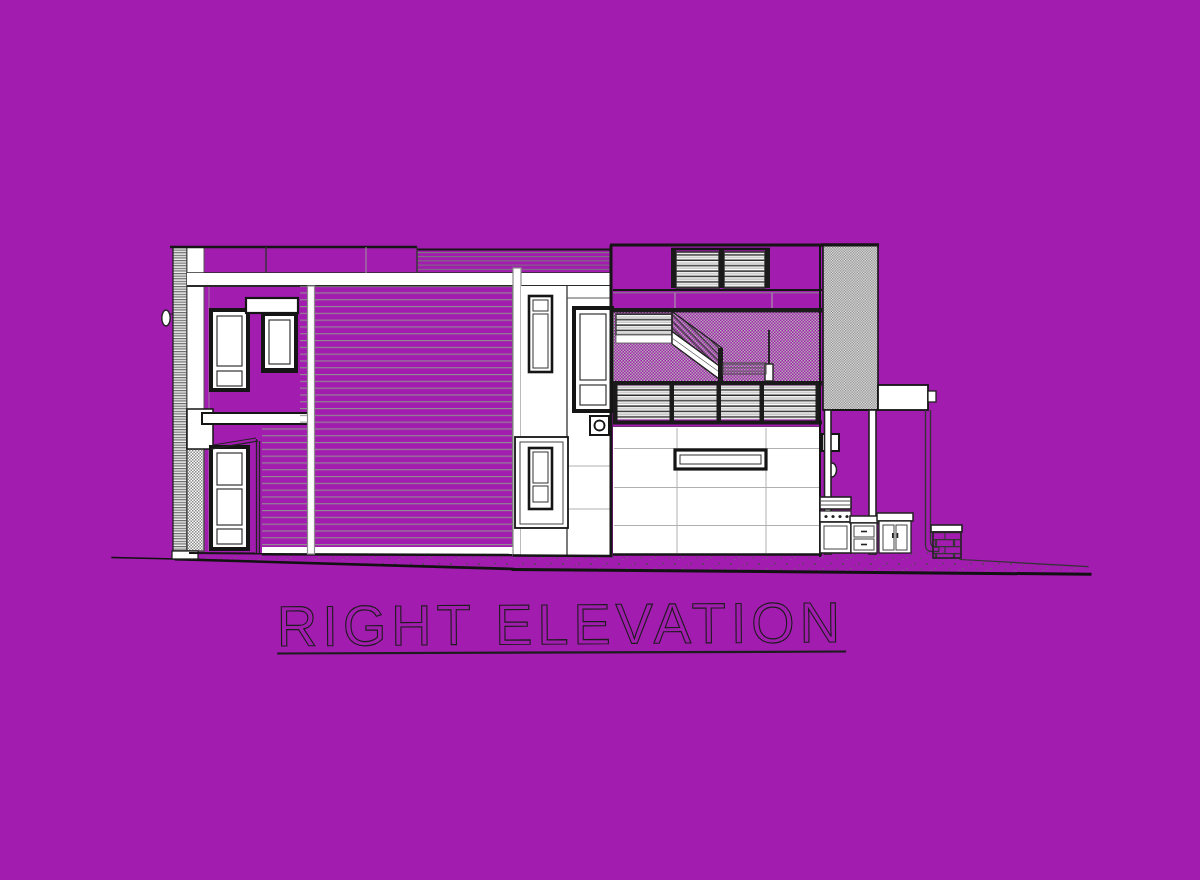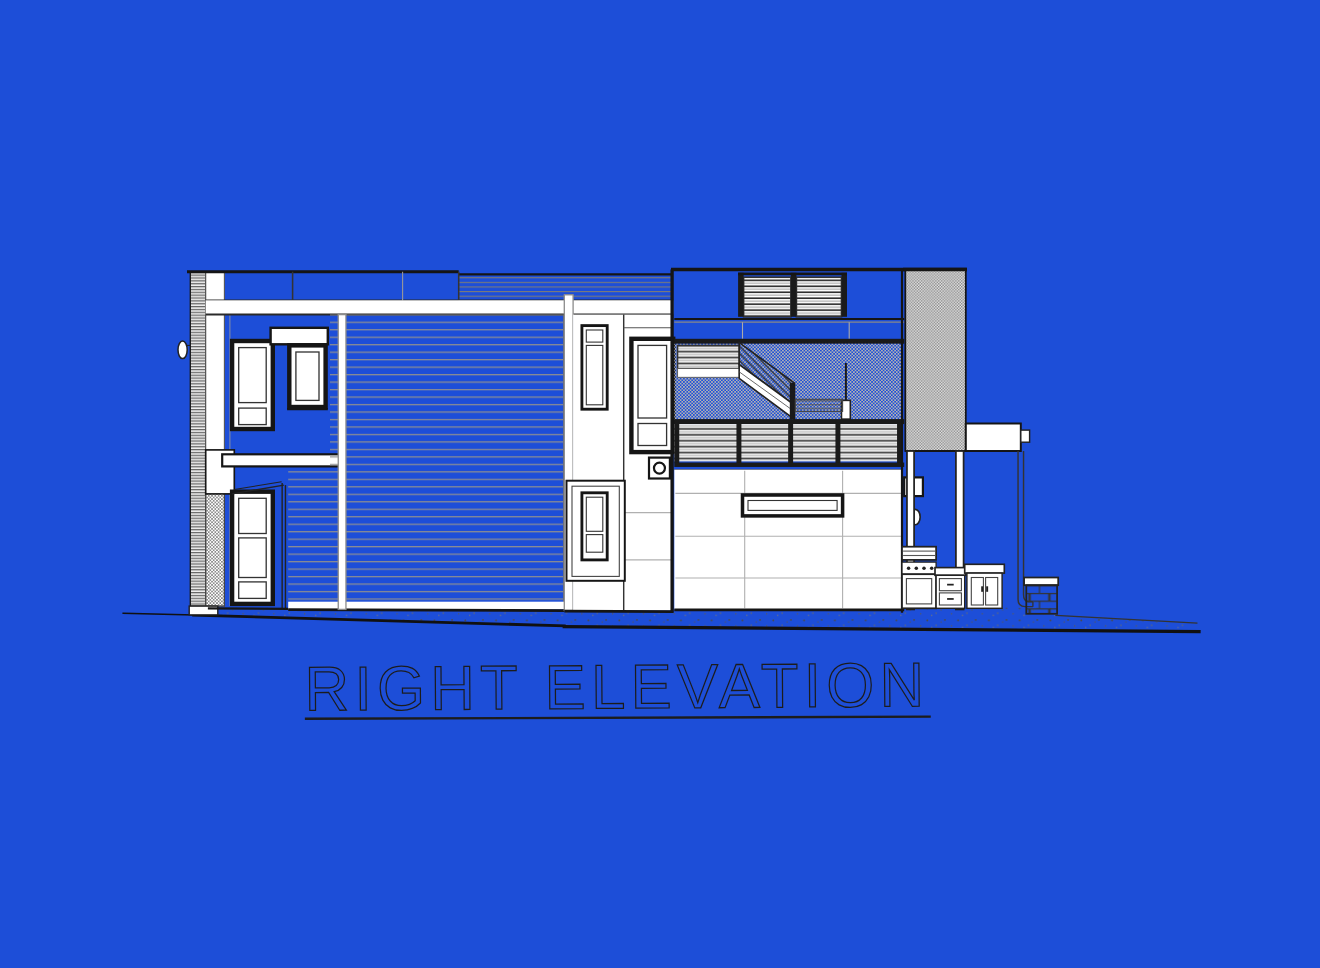--- a/index.html
+++ b/index.html
@@ -1,16 +1,16 @@
 <!DOCTYPE html>
 <html><head>
 <meta charset="utf-8">
 <style>
   html,body{margin:0;padding:0;background:#ffffff;}
-  .sheet{position:relative;width:1200px;height:880px;background:#1d4ed8;overflow:hidden;
+  .sheet{position:relative;width:1200px;height:880px;background:#a21caf;overflow:hidden;
          font-family:"Liberation Sans", sans-serif;}
   svg{display:block;}
   text.title{font-family:"Liberation Sans", sans-serif;
              font-size:57px;letter-spacing:5px;
              fill:#ffffff;fill-opacity:0;stroke:#1c1c1c;stroke-width:1.15;}
 </style>
 </head>
 <body>
 
 <div class="sheet">

